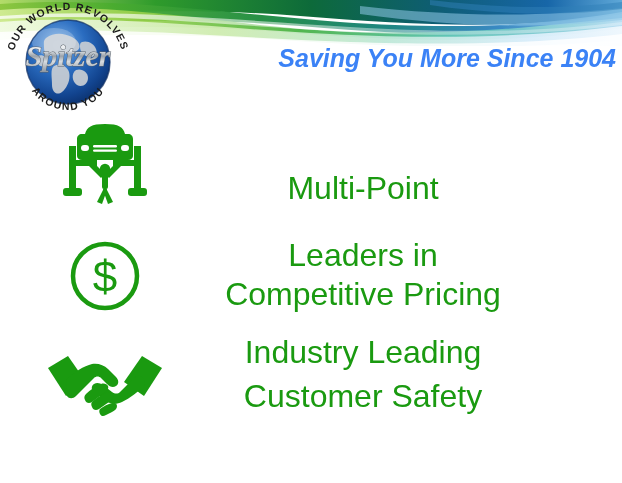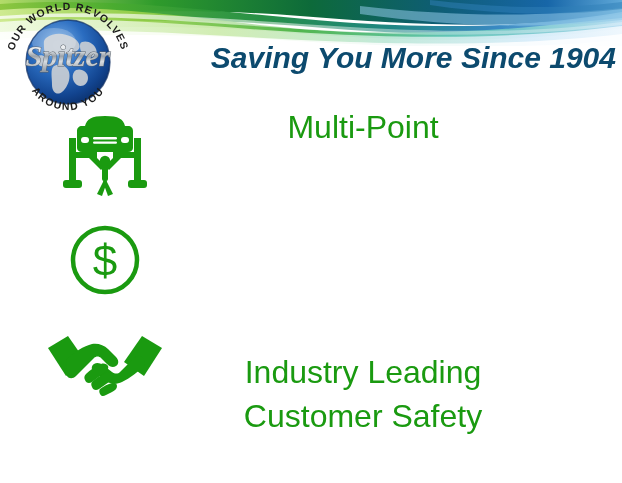--- a/index.html
+++ b/index.html
@@ -41,36 +41,36 @@
   }
   #logo svg { display: block; }
 
   
   #headline {
     position: absolute;
     left: 140px;
     top: 38px;
     width: 476px;
     text-align: right;
-    font-size: 30px;
+    font-size: 25px;
     font-weight: bold;
     font-style: italic;
-    color: #0c4a6e;
+    color: #3b82f6;
     letter-spacing: 0px;
     white-space: nowrap;
     line-height: 40px;
   }
 
   
   .feature-row {
     position: absolute;
     left: 0;
     width: 616px;
     display: flex;
-    align-items: flex-start;
+    align-items: flex-end;
   }
   #row-0 { top: 108px; height: 100px; }
   #row-1 { top: 222px; height: 92px; }
   #row-2 { top: 326px; height: 92px; }
 
   .feature-icon {
     width: 210px;
     flex: 0 0 210px;
     display: flex;
     align-items: center;
@@ -257,20 +257,24 @@
   </div>
 </div>
 
 <div class="feature-row" id="row-1">
   <div class="feature-icon">
     <svg width="76" height="76" viewBox="0 0 76 76">
       <circle cx="38" cy="38" r="32" fill="none" stroke="#1a9a10" stroke-width="4.5"></circle>
       <text x="38" y="54" text-anchor="middle" font-family="'Liberation Sans', sans-serif" font-size="44" font-weight="normal" fill="#1a9a10">$</text>
     </svg>
   </div>
+  <div class="feature-text">
+    <span class="line">Leaders in</span>
+    <span class="line">Competitive Pricing</span>
+  </div>
 </div>
 
 <div class="feature-row" id="row-2">
   <div class="feature-icon">
     <svg width="118" height="72" viewBox="0 0 118 72">
       <g fill="#1a9a10">
 
         <path d="M2,22 L22,10 L40,36 L20,50 Z"></path>
 
         <path d="M116,22 L96,10 L78,36 L98,50 Z"></path>

